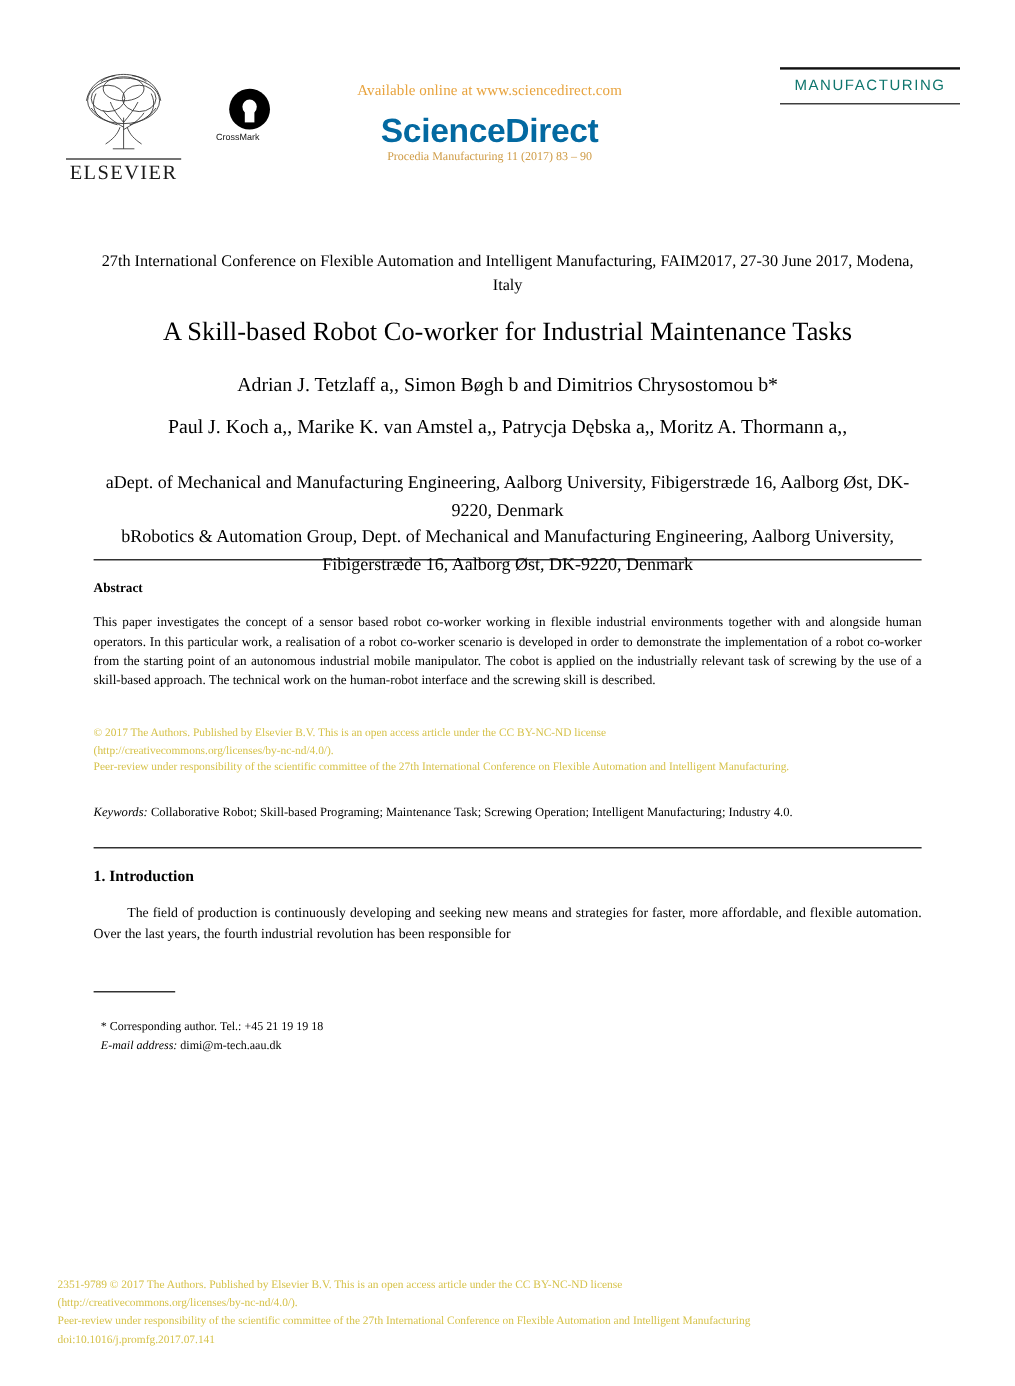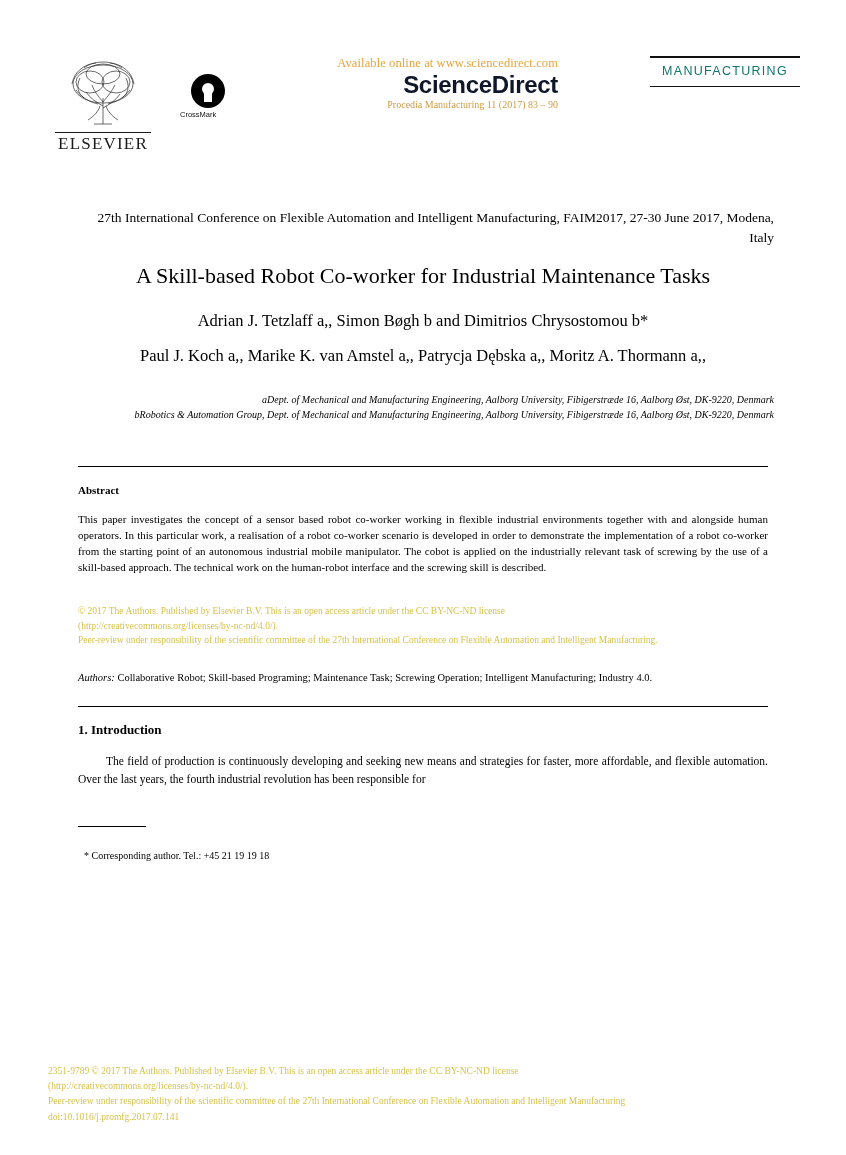--- a/index.html
+++ b/index.html
@@ -91,35 +91,36 @@
   .crossmark-label {
     font-size: 7.5px;
     font-family: "Liberation Sans", sans-serif;
     margin-top: 2px;
     color: #111;
   }
 
   .sd-block {
     position: absolute;
     left: 258px;
-    top: 8px;
+    top: 20px;
     width: 300px;
-    text-align: right;
+    text-align: center;
   }
   .sd-available {
     font-family: "Liberation Serif", serif;
     font-size: 12.5px;
     color: #e8a33d;
     letter-spacing: .1px;
   }
   .sd-title {
     font-family: "Liberation Sans", sans-serif;
-    font-size: 24px;
+    font-size: 28px;
     font-weight: bold;
-    color: #0f172a;
+    color: #0369a1;
+    margin-top: 10px;
     letter-spacing: -0.3px;
   }
   .sd-journal {
     font-family: "Liberation Serif", serif;
     font-size: 10px;
     color: #cf9b45;
   }
 
   .procedia {
     position: absolute;
@@ -151,21 +152,21 @@
     color: #0f766e;
     margin-top: 2px;
   }
 
   
   .conf {
     position: absolute;
     left: 72px;
     top: 208px;
     width: 702px;
-    text-align: right;
+    text-align: center;
     font-size: 13.5px;
     line-height: 1.45;
   }
 
   .title {
     position: absolute;
     left: 72px;
     top: 262px;
     width: 702px;
     text-align: center;
@@ -181,23 +182,22 @@
     text-align: center;
     font-size: 16.5px;
     line-height: 2.1;
   }
 
   .affil {
     position: absolute;
     left: 72px;
     top: 392px;
     width: 702px;
-    text-align: right;
-    font-size: 10px;
-    font-style: italic;
+    text-align: center;
+    font-size: 15px;
     line-height: 1.5;
   }
 
   .rule {
     position: absolute;
     left: 78px;
     width: 690px;
     border-top: 1px solid #000;
   }
   .rule-abstract-top { top: 466px; }
@@ -357,32 +357,36 @@
   <div class="abstract-head">Abstract</div>
   <div class="abstract-body">This paper investigates the concept of a sensor based robot co-worker working in flexible industrial environments together with and alongside human operators. In this particular work, a realisation of a robot co-worker scenario is developed in order to demonstrate the implementation of a robot co-worker from the starting point of an autonomous industrial mobile manipulator. The cobot is applied on the industrially relevant task of screwing by the use of a skill-based approach. The technical work on the human-robot interface and the screwing skill is described.</div>
 
   <div class="copyright">
     <div>© 2017 The Authors. Published by Elsevier B.V. This is an open access article under the CC BY-NC-ND license</div>
     <div>(http://creativecommons.org/licenses/by-nc-nd/4.0/).</div>
     <div>Peer-review under responsibility of the scientific committee of the 27th International Conference on Flexible Automation and Intelligent Manufacturing.</div>
   </div>
 
   <div class="keywords">
-    <span class="kw-label">Authors:</span>
+    <span class="kw-label">Keywords:</span>
     <span>Collaborative Robot; Skill-based Programing; Maintenance Task; Screwing Operation; Intelligent Manufacturing; Industry 4.0.</span>
   </div>
 
   <div class="rule rule-abstract-bot"></div>
 
   <div class="section-head">1. Introduction</div>
   <div class="body-text">The field of production is continuously developing and seeking new means and strategies for faster, more affordable, and flexible automation. Over the last years, the fourth industrial revolution has been responsible for</div>
 
   <div class="foot-rule"></div>
   <div class="footnote">
     <div>* Corresponding author. Tel.: +45 21 19 19 18</div>
+    <div>
+      <span class="email">E-mail address:</span>
+      <span class="email-val">dimi@m-tech.aau.dk</span>
+    </div>
   </div>
 
   <div class="page-footer">
     <div>2351-9789 © 2017 The Authors. Published by Elsevier B.V. This is an open access article under the CC BY-NC-ND license</div>
     <div>(http://creativecommons.org/licenses/by-nc-nd/4.0/).</div>
     <div>Peer-review under responsibility of the scientific committee of the 27th International Conference on Flexible Automation and Intelligent Manufacturing</div>
     <div>doi:10.1016/j.promfg.2017.07.141</div>
   </div>
 
 </div>

